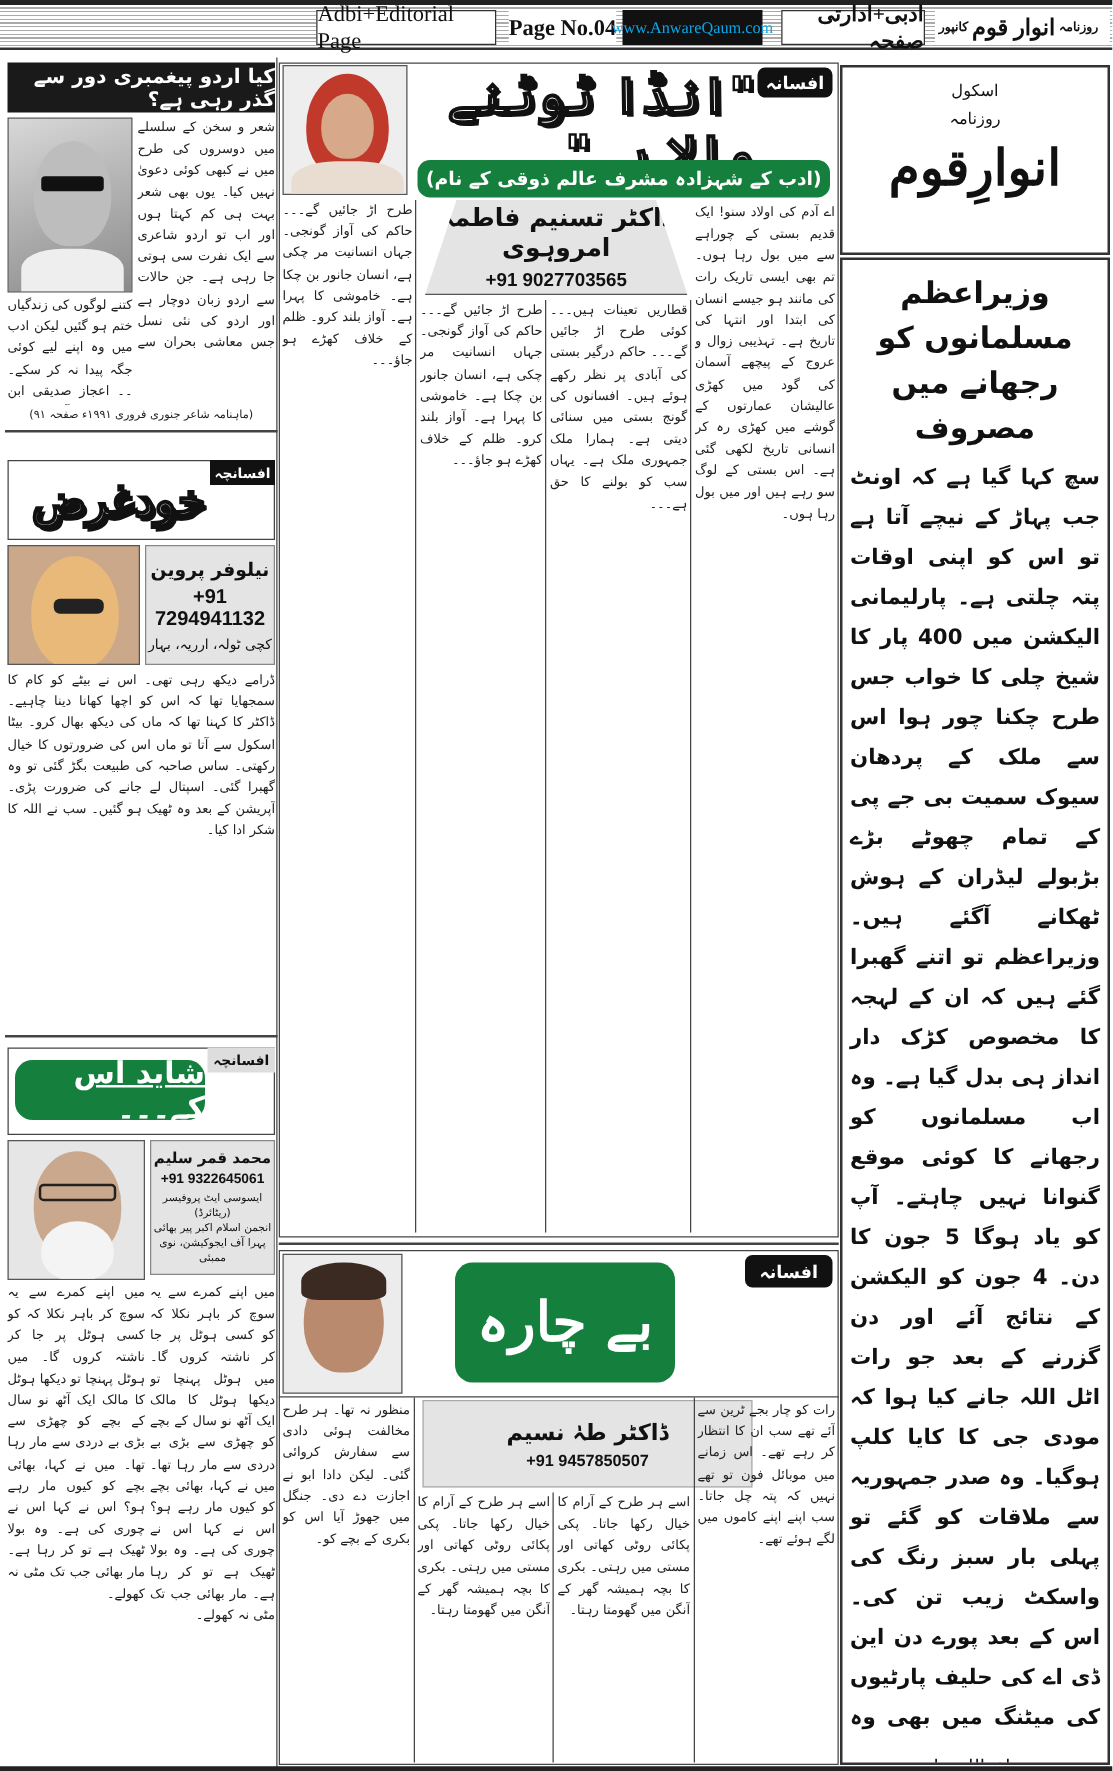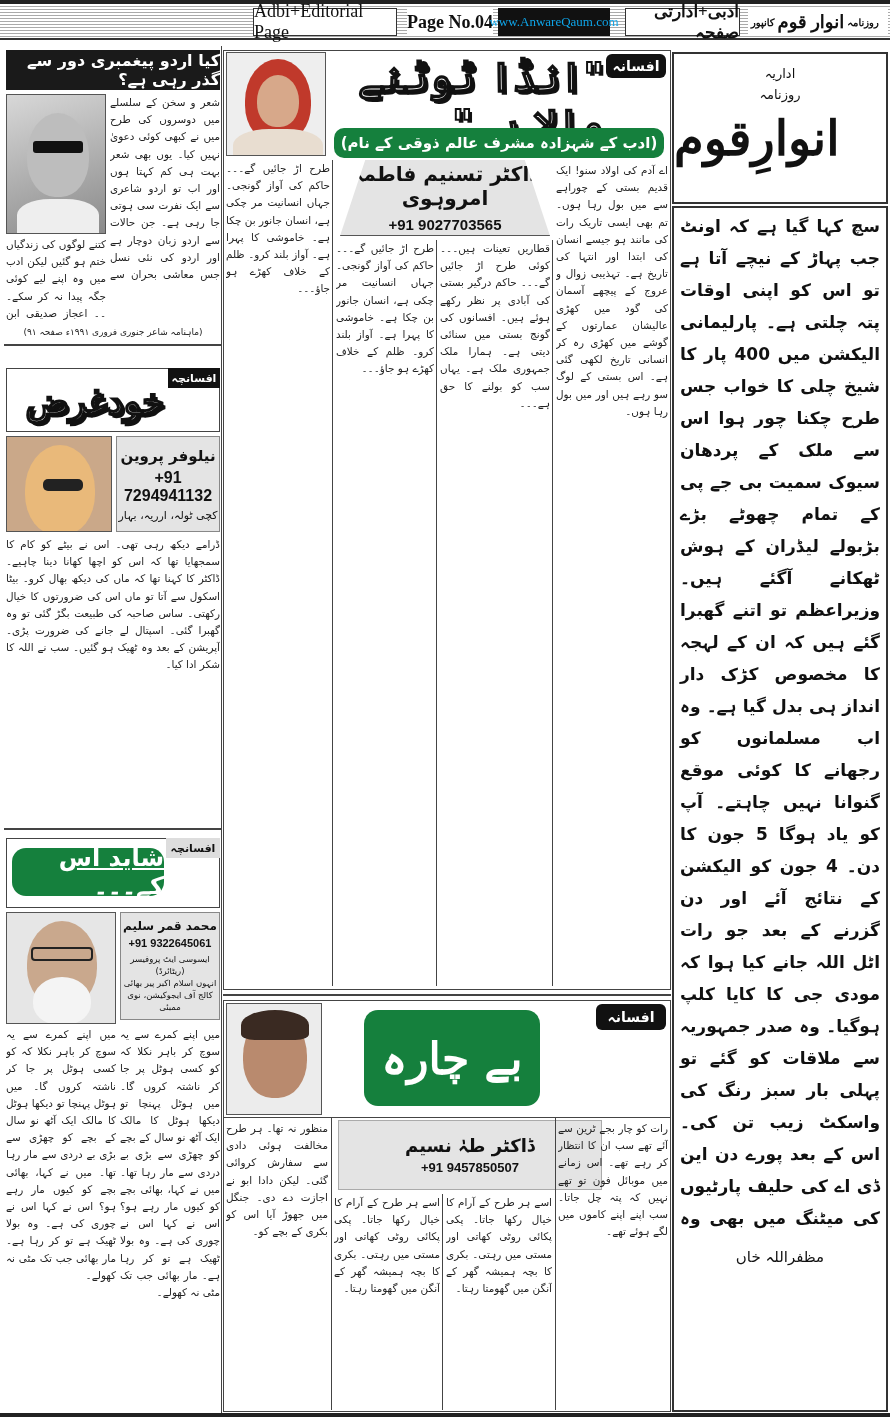--- a/index.html
+++ b/index.html
@@ -46,25 +46,26 @@
   <div class="hdr-cell hdr-web">www.AnwareQaum.com</div>
   <div class="hdr-cell hdr-urdu-page">ادبی+ادارتی صفحہ</div>
   <div class="hdr-cell hdr-mast">
     <small>روزنامہ</small>
     <span>انوار قوم</span>
     <small>کانپور</small>
   </div>
 </div>
 
 <div class="abs frame" style="left:672px; top:52px; width:216px; height:152px;">
-  <div class="urdu" style="text-align:center; margin-top:12px; font-size:13px;">اداریہ</div>
+  <div class="urdu" style="text-align:center; margin-top:12px; font-size:13px;">اسکول</div>
   <div class="urdu" style="text-align:center; margin-top:6px; font-size:13px;">روزنامہ</div>
-  <div class="urdu" style="text-align:left; margin-top:8px; font-size:48px; font-weight:bold; font-family:'DejaVu Serif', serif;">انوارِقوم</div>
+  <div class="urdu" style="text-align:center; margin-top:8px; font-size:40px; font-weight:bold; font-family:'DejaVu Serif', serif;">انوارِقوم</div>
 </div>
 <div class="abs frame" style="left:672px; top:206px; width:216px; height:1206px; overflow:hidden;">
+  <div class="urdu" style="text-align:center; font-size:24px; font-weight:bold; line-height:36px; padding:8px 6px 4px;">وزیراعظم مسلمانوں کو رجھانے میں مصروف</div>
   <div class="col-text big" style="padding:2px 6px; height:1030px;">سچ کہا گیا ہے کہ اونٹ جب پہاڑ کے نیچے آتا ہے تو اس کو اپنی اوقات پتہ چلتی ہے۔ پارلیمانی الیکشن میں 400 پار کا شیخ چلی کا خواب جس طرح چکنا چور ہوا اس سے ملک کے پردھان سیوک سمیت بی جے پی کے تمام چھوٹے بڑے بڑبولے لیڈران کے ہوش ٹھکانے آگئے ہیں۔ وزیراعظم تو اتنے گھبرا گئے ہیں کہ ان کے لہجہ کا مخصوص کڑک دار انداز ہی بدل گیا ہے۔ وہ اب مسلمانوں کو رجھانے کا کوئی موقع گنوانا نہیں چاہتے۔ آپ کو یاد ہوگا 5 جون کا دن۔ 4 جون کو الیکشن کے نتائج آئے اور دن گزرنے کے بعد جو رات اٹل اللہ جانے کیا ہوا کہ مودی جی کا کایا کلپ ہوگیا۔ وہ صدر جمہوریہ سے ملاقات کو گئے تو پہلی بار سبز رنگ کی واسکٹ زیب تن کی۔ اس کے بعد پورے دن این ڈی اے کی حلیف پارٹیوں کی میٹنگ میں بھی وہ اسی مخصوص واسکٹ میں ملبوس نظر آئے۔ کل وہ کشمیر تشریف لے گئے تھے۔ وہاں انہوں نے حجاب پہنے ہوئے لڑکیوں کے ساتھ سیلفی بھی بڑی فراخ دلی کے ساتھ بنوائیں۔ ڈل جھیل کے کنارے واقع شیر کشمیر انٹرنیشنل کانفرنس سینٹر میں کھینچی گئیں یہ سیلفیاں انہوں نے اپنے ایکس پیج پر شیئر بھی کی ہیں۔ جو شخص مسلمانوں کو الیکشن کی ریلیوں میں بے بانگ دہل گھس پیٹھیا کہتا تھا، ہندو عورتوں کے منگل سوتر چھیننے والا بتاتا تھا وہ اسی قوم کی با حجاب لڑکیوں کے ساتھ سیلفی کھینچواتے اور اپنے سوشل ہینڈل پر اس کو شیئر کرتے ہیں تو یہ تعجب کی بات ہے۔ مگر یہ سب اوپر والے کے نرالے کھیل ہیں۔ مسلمانوں کی اجتماعی طاقت نے ووٹ کی شکل میں ایسی کاری ضرب لگائی کہ فسطائیت چوٹ کھائی ناگن کی طرح سرپٹک کر رہ گئی۔ قدرت نے بے راہ روی کے شکار مسلمانوں کو ایک اور موقع دیا ہے اپنے وقار اور عزت کو بلند کرنے کا۔ اب یہ اس بگڑی ہوئی قوم پر منحصر ہے کہ وہ راہ راست پر آتی ہے یا نہیں۔</div>
   <div class="urdu" style="text-align:center; font-size:15px; margin-top:10px;">مظفراللہ خاں</div>
 
 </div>
 
 <div class="abs" style="left:223px; top:50px; width:448px; height:940px; border:1px solid #444;"></div>
 <div class="abs photo" style="left:226px; top:52px; width:100px; height:104px; background:#eee;">
   <div class="face" style="left:18px; top:6px; width:66px; height:84px; background:#c0392b;"></div>
   <div class="face" style="left:30px; top:22px; width:42px; height:52px; background:#d7a88a;"></div>
   <div class="face" style="left:6px; top:76px; width:90px; height:40px; background:#e8ddd0; border-radius:40% 40% 0 0;"></div>
@@ -115,21 +116,21 @@
 <div class="abs black-title" style="left:12px; top:848px; width:152px; height:48px; font-size:24px;text-decoration:underline;">شاید اس کے۔۔۔</div>
 <div class="abs photo" style="left:6px; top:912px; width:110px; height:112px; background:#e6e6e6;">
   <div class="face" style="left:20px; top:8px; width:70px; height:86px; background:#c9a88d;"></div>
   <div class="abs" style="left:24px; top:34px; width:62px; height:14px; border:2px solid #222; border-radius:4px;"></div>
   <div class="face" style="left:26px; top:64px; width:58px; height:48px; background:#f4f4f4;"></div>
 </div>
 <div class="abs author-box" style="left:120px; top:912px; width:100px; height:108px; border:1px solid #888;">
   <div class="urdu" style="font-size:12px; font-weight:bold;">محمد قمر سلیم</div>
   <div class="phone" style="font-size:11px; margin-top:4px;">+91 9322645061</div>
   <div class="urdu" style="font-size:8.5px; margin-top:4px; line-height:12px;">ایسوسی ایٹ پروفیسر (ریٹائرڈ)</div>
-  <div class="urdu" style="font-size:8.5px; line-height:12px; padding:0 2px;">انہوں اسلام اکبر پیر بھائی کالج آف ایجوکیشن، نوی ممبئی</div>
+  <div class="urdu" style="font-size:8.5px; line-height:12px; padding:0 2px;">انجمن اسلام اکبر پیر بھائی پہرا آف ایجوکیشن، نوی ممبئی</div>
 </div>
 <div class="abs col-text" style="left:6px; top:1026px; width:110px; height:386px;">میں اپنے کمرے سے یہ سوچ کر باہر نکلا کہ کو کسی ہوٹل پر جا کر ناشتہ کروں گا۔ میں ہوٹل پہنچا تو دیکھا ہوٹل کا مالک ایک آٹھ نو سال کے بچے کو چھڑی سے بڑی بے دردی سے مار رہا تھا۔ میں نے کہا، بھائی بچے کو کیوں مار رہے ہو؟ اس نے کہا اس نے چوری کی ہے۔ وہ بولا ٹھیک ہے تو کر رہا ہے۔ مار بھائی جب تک مٹی نہ کھولے۔</div>
 <div class="abs col-text" style="left:120px; top:1026px; width:100px; height:386px;">میں اپنے کمرے سے یہ سوچ کر باہر نکلا کہ کو کسی ہوٹل پر جا کر ناشتہ کروں گا۔ میں ہوٹل پہنچا تو دیکھا ہوٹل کا مالک ایک آٹھ نو سال کے بچے کو چھڑی سے بڑی بے دردی سے مار رہا تھا۔ میں نے کہا، بھائی بچے کو کیوں مار رہے ہو؟ اس نے کہا اس نے چوری کی ہے۔ وہ بولا ٹھیک ہے تو کر رہا ہے۔ مار بھائی جب تک مٹی نہ کھولے۔</div>
 
 <div class="abs rule" style="left:221px; top:46px; width:1px; height:1368px;"></div>
 
 <div class="abs rule" style="left:223px; top:994px; width:448px; height:2px;"></div>
 <div class="abs" style="left:223px; top:1000px; width:448px; height:412px; border:1px solid #444;"></div>
 <div class="abs photo" style="left:226px; top:1003px; width:96px; height:112px; background:#ececec;">
   <div class="face" style="left:16px; top:10px; width:64px; height:84px; background:#b98a6e;"></div>

